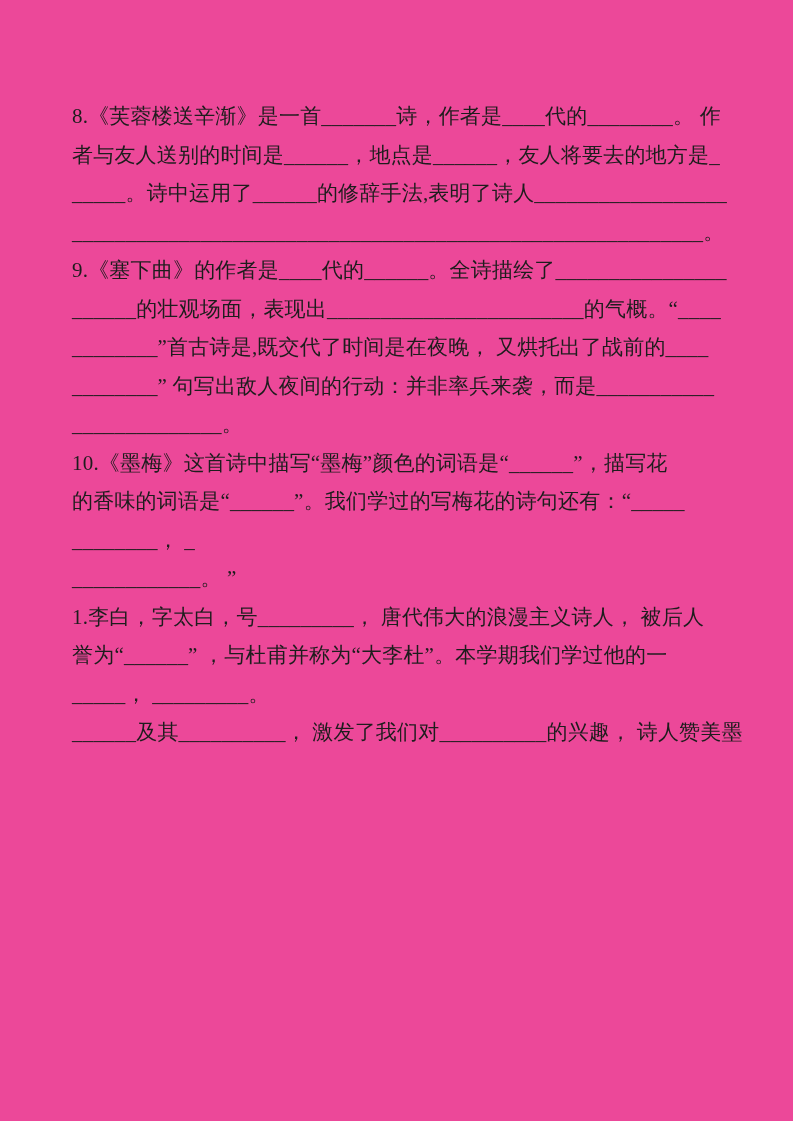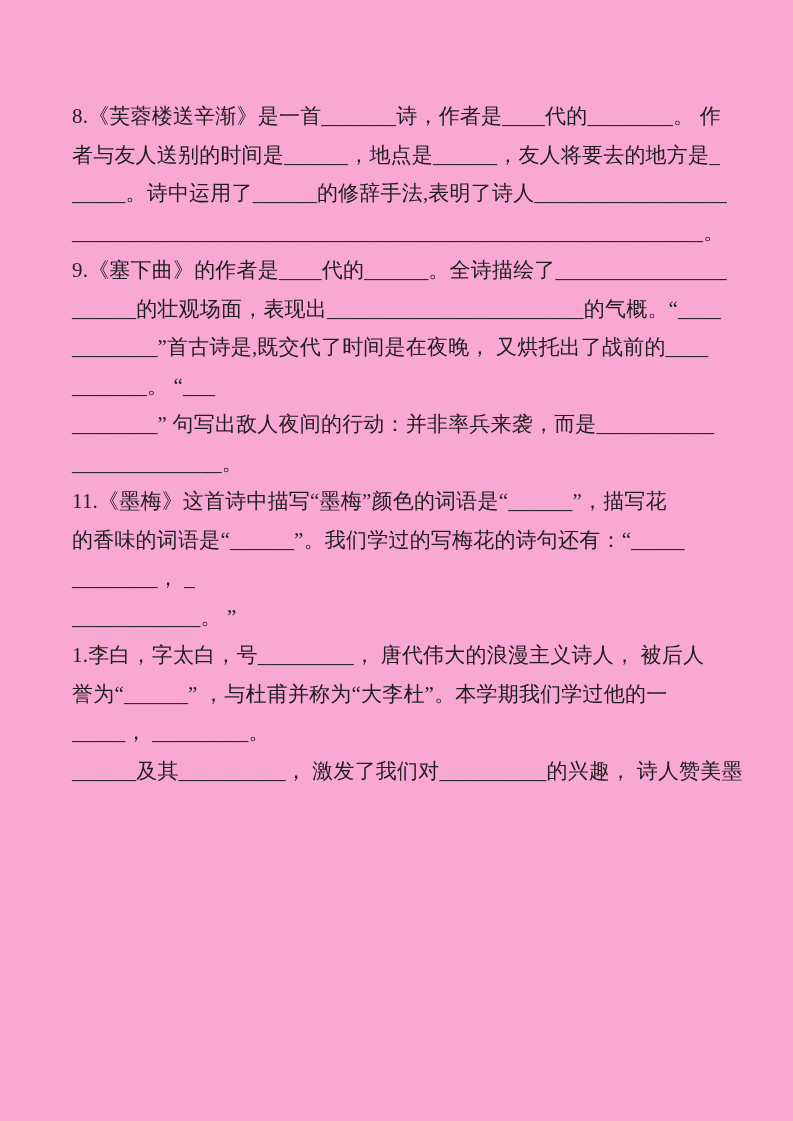--- a/index.html
+++ b/index.html
@@ -12,21 +12,21 @@
     height: 1121px;
     overflow: hidden;
     position: relative;
   }
   .page {
     position: absolute;
     left: 0;
     top: 0;
     width: 793px;
     height: 1121px;
-    background: #f9a8d4;
+    background: #ec4899;
   }
   .content {
     position: absolute;
     left: 72px;
     top: 97px;
     width: 660px;
   }
   .question {
     margin: 0;
     padding: 0;
@@ -53,28 +53,27 @@
       <div class="line">8.《芙蓉楼送辛渐》是一首_______诗，作者是____代的________。 作</div>
       <div class="line">者与友人送别的时间是______，地点是______，友人将要去的地方是_</div>
       <div class="line">_____。诗中运用了______的修辞手法,表明了诗人__________________</div>
       <div class="line">___________________________________________________________。</div>
     </section>
 
     <section class="question">
       <div class="line">9.《塞下曲》的作者是____代的______。全诗描绘了________________</div>
       <div class="line">______的壮观场面，表现出________________________的气概。“____</div>
       <div class="line">________”首古诗是,既交代了时间是在夜晚， 又烘托出了战前的____</div>
-      <div class="line">_______。 “___</div>
       <div class="line">________” 句写出敌人夜间的行动：并非率兵来袭，而是___________</div>
       <div class="line">______________。</div>
     </section>
 
 
     <section class="question">
-      <div class="line">11.《墨梅》这首诗中描写“墨梅”颜色的词语是“______”，描写花</div>
+      <div class="line">10.《墨梅》这首诗中描写“墨梅”颜色的词语是“______”，描写花</div>
       <div class="line">的香味的词语是“______”。我们学过的写梅花的诗句还有：“_____</div>
       <div class="line">________， _</div>
       <div class="line">____________。 ”</div>
     </section>
 
     <section class="question">
       <div class="line">1.李白，字太白，号_________， 唐代伟大的浪漫主义诗人， 被后人</div>
       <div class="line">誉为“______” ，与杜甫并称为“大李杜”。本学期我们学过他的一</div>
       <div class="line">_____， _________。</div>
     </section>

